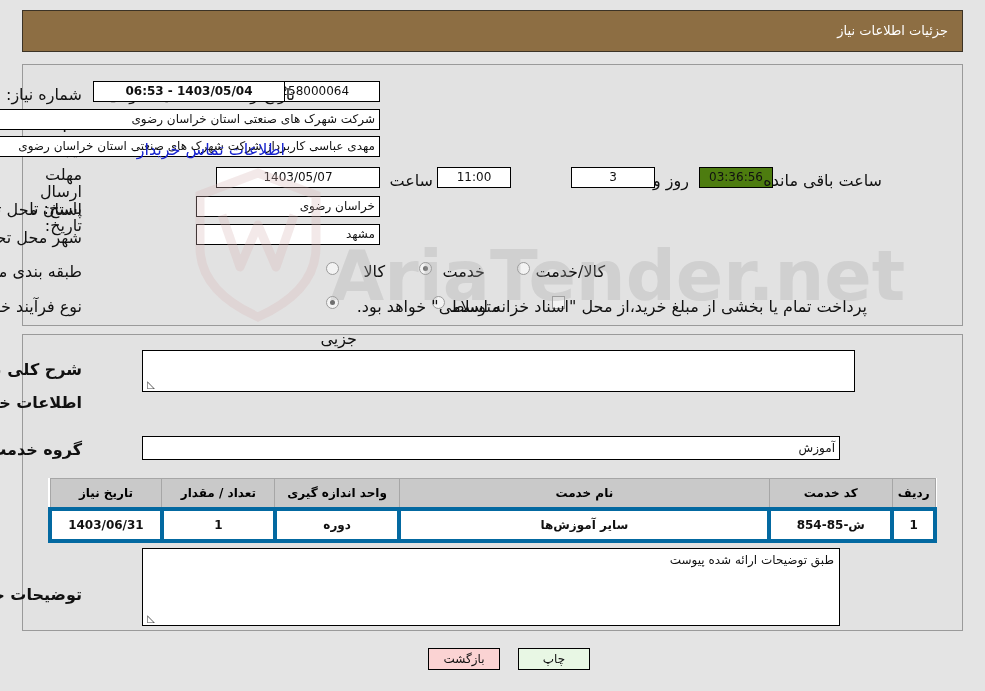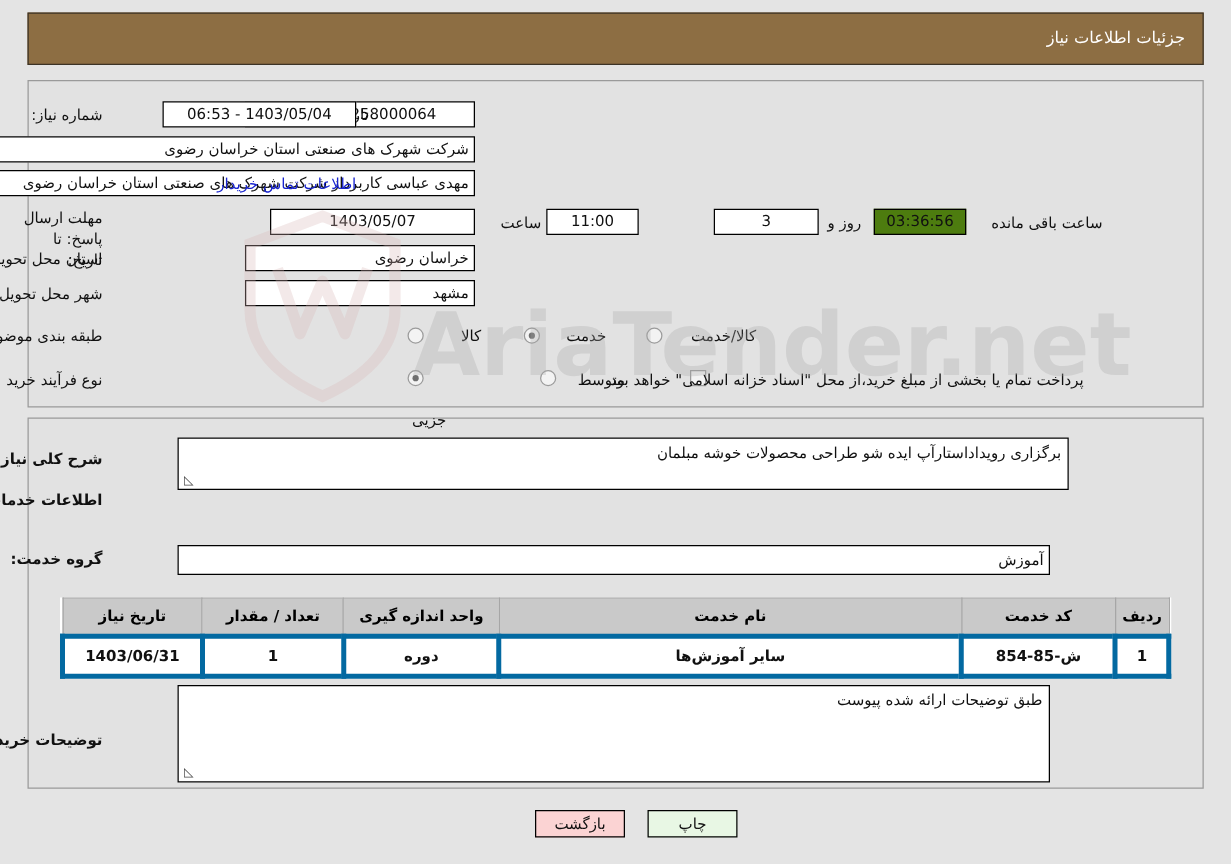--- a/index.html
+++ b/index.html
@@ -58,21 +58,21 @@
     box-sizing: border-box;
     z-index: 2;
   }
   #panel-top    { left: 22px; top: 64px;  width: 941px; height: 262px; }
   #panel-bottom { left: 22px; top: 334px; width: 941px; height: 297px; }
 
   
   .lbl {
     position: absolute;
     white-space: nowrap;
-    font-size: 12px;
+    font-size: 16px;
     color: #111;
     z-index: 3;
   }
   .lbl.bold { font-weight: bold; }
   .lbl.link { color: #1723cf; }
 
   
   .fld {
     position: absolute;
     background: #ffffff;
@@ -192,21 +192,21 @@
 
 <div id="header-bar">
   <div id="header-title">جزئیات اطلاعات نیاز</div>
 </div>
 
 <div id="panel-top" class="panel"></div>
 
 <div class="lbl" style="right:903px; top:85px;">شماره نیاز:</div>
 <div class="fld center" style="right:605px; top:81px; width:184px;">1103001258000064</div>
 <div class="lbl" style="right:690px; top:85px;">تاریخ و ساعت اعلان عمومی:</div>
-<div class="fld center" style="right:700px; top:81px; width:155px;">1403/05/04 - 06:53</div>
+<div class="fld center" style="right:700px; top:81px; width:192px;font-weight:bold;">1403/05/04 - 06:53</div>
 
 <div class="lbl" style="right:903px; top:113px;">نام دستگاه خریدار:</div>
 <div class="fld right" style="right:605px; top:109px; width:444px;">شرکت شهرک های صنعتی استان خراسان رضوی</div>
 
 <div class="lbl" style="right:903px; top:140px;">ایجاد کننده درخواست:</div>
 <div class="fld right" style="right:605px; top:136px; width:492px;">مهدی عباسی کاربرداز شرکت شهرک های صنعتی استان خراسان رضوی</div>
 <div class="lbl link" style="right:700px; top:140px;">اطلاعات تماس خریدار</div>
 
 <div class="lbl" style="right:903px; top:166px; width:70px; white-space:normal; line-height:17px;">مهلت ارسال پاسخ: تا تاریخ:</div>
 <div class="fld center" style="right:605px; top:167px; width:164px;">1403/05/07</div>
@@ -236,21 +236,20 @@
 <div class="lbl" style="right:628px; top:297px;margin-top:32px;">جزیی</div>
 <span class="radio" style="right:540px; top:296px;"></span>
 <div class="lbl" style="right:485px; top:297px;">متوسط</div>
 <span style="position:absolute; right:420px; top:296px; width:13px; height:13px; border:1px solid #9b9b9b; background:#f3f3f3; box-sizing:border-box; z-index:3;"></span>
 <div class="lbl" style="right:118px; top:297px;">پرداخت تمام یا بخشی از مبلغ خرید،از محل "اسناد خزانه اسلامی" خواهد بود.</div>
 
 <div id="panel-bottom" class="panel"></div>
 
 <div class="lbl bold" style="right:903px; top:360px;">شرح کلی نیاز:</div>
 <div class="ta" style="right:130px; top:350px; width:713px; height:42px;">
-  <span>برگزاری رویداداستارآپ ایده شو طراحی محصولات خوشه مبلمان</span>
   <span class="grip">◺</span>
 </div>
 
 <div class="lbl bold" style="right:903px; top:393px;">اطلاعات خدمات مورد نیاز</div>
 
 <div class="lbl bold" style="right:903px; top:440px;">گروه خدمت:</div>
 <div class="fld right" style="right:145px; top:436px; width:698px; height:24px; line-height:22px;">آموزش</div>
 
 <table id="items-table">
   <thead>

